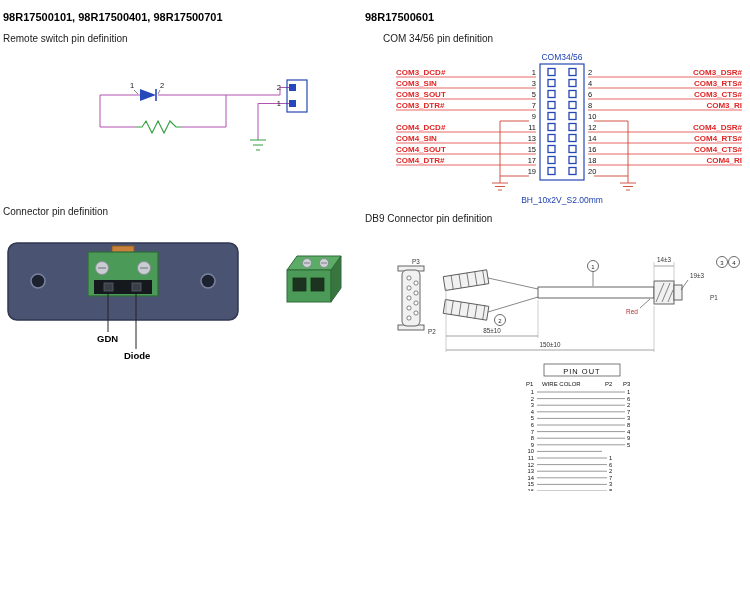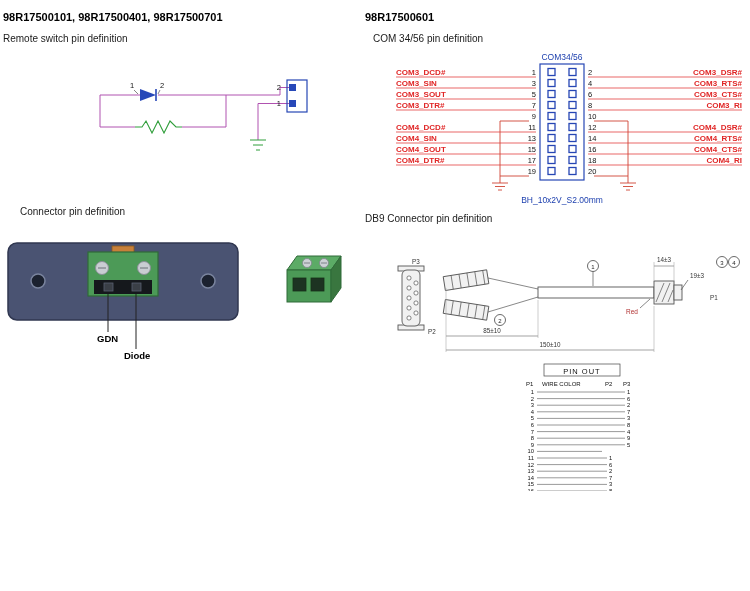--- a/index.html
+++ b/index.html
@@ -56,22 +56,22 @@
         display:flex;align-items:center;color:#fff;font-weight:bold;font-size:11px;padding-left:0}
 </style>
 </head>
 <body>
 
 <div class="page">
 
   <div class="h1" style="left:3px;top:11px">98R17500101, 98R17500401, 98R17500701</div>
   <div class="h2" style="left:3px;top:33px">Remote switch pin definition</div>
   <div class="h1" style="left:365px;top:11px">98R17500601</div>
-  <div class="h2" style="left:373px;top:33px">COM 34/56 pin definition</div>
-  <div class="h2" style="left:20px;top:206px">Connector pin definition</div>
+  <div class="h2" style="left:383px;top:33px">COM 34/56 pin definition</div>
+  <div class="h2" style="left:3px;top:206px">Connector pin definition</div>
   <div class="h2" style="left:365px;top:213px">DB9 Connector pin definition</div>
 
   <svg class="abs" style="left:30px;top:52px" width="340" height="118">
     <g class="wire">
       <polyline points="70,43 110,43"></polyline>
       <polyline points="128,43 250,43 250,35.5 259,35.5"></polyline>
       <polyline points="70,43 70,75 105,75"></polyline>
       <polyline points="152,75 196,75 196,43"></polyline>
       <polyline points="259,51.5 228,51.5 228,88"></polyline>
     </g>

